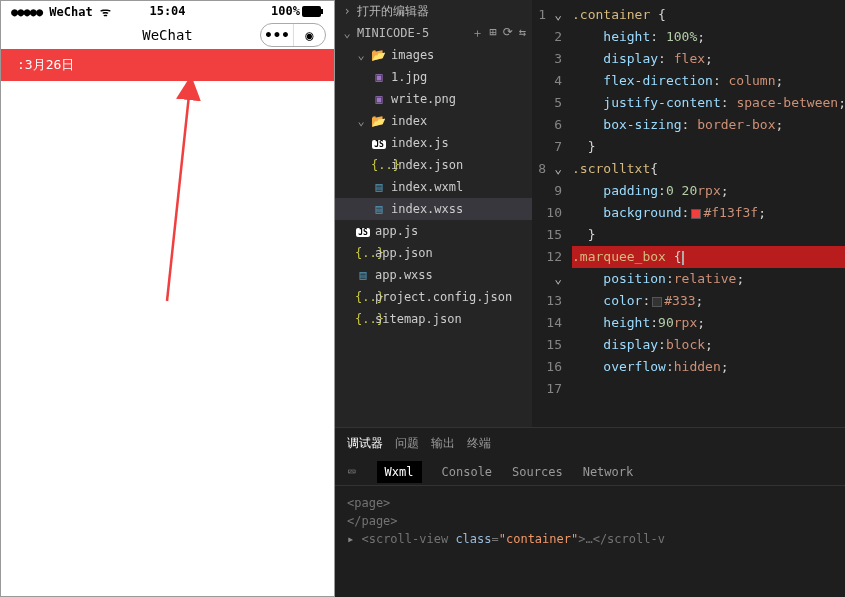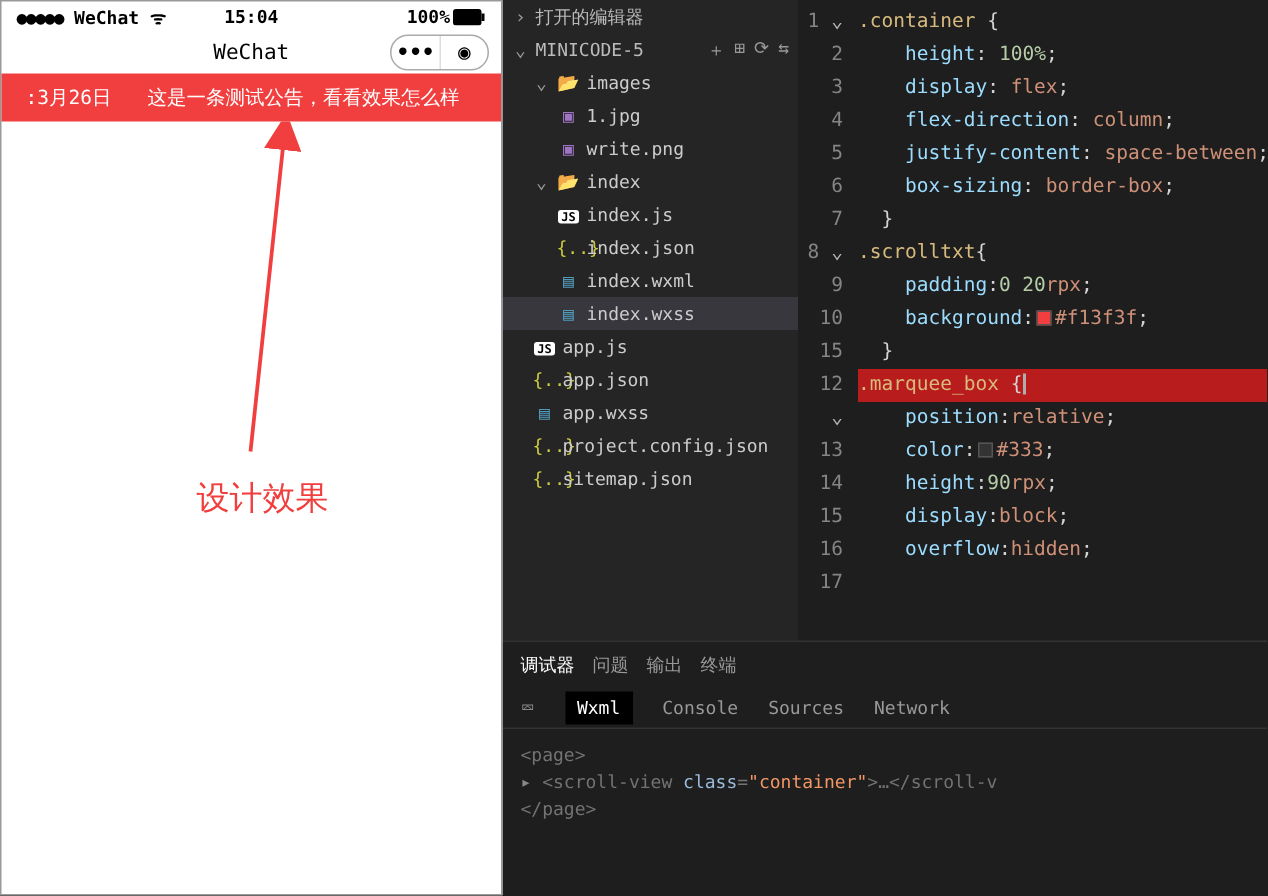--- a/index.html
+++ b/index.html
@@ -80,32 +80,30 @@
   <div class="topbar">
     <span>WeChat</span>
     <div class="capsule">
       <div>•••</div>
       <div>◉</div>
     </div>
   </div>
   <div class="banner">
     <span>:3月26日</span>
       <span class="sp"></span>
-      <span>这是一条测试公告，看看效果怎么样</span>
   </div>
   <div class="canvas">
     <svg class="arrow" width="110" height="230">
       <defs>
           <marker id="ah" markerWidth="10" markerHeight="10" refX="2" refY="5" orient="auto">
             <path d="M0,0 L10,5 L0,10 z" fill="#f13f3f"></path>
           </marker>
         </defs>
       <line x1="70" y1="220" x2="92" y2="14" stroke="#f13f3f" stroke-width="2.5" marker-end="url(#ah)"></line>
     </svg>
-    <div class="design-label">设计效果</div>
   </div>
 </div>
 
 <div class="ide">
   <div class="main">
     <div class="explorer">
       <div class="ex-row hdr">
           <span class="chev">›</span>
           <span>打开的编辑器</span>
         </div>
@@ -208,17 +206,17 @@
     </div>
     <div class="dtabs">
       <span class="pick">⮹</span>
       <span class="act">Wxml</span>
       <span>Console</span>
       <span>Sources</span>
       <span>Network</span>
     </div>
     <div class="dom">
       <div><span class="t-tag">&lt;page&gt;</span></div>
+      <div><span class="t-tag">&lt;/page&gt;</span></div>
       <div><span class="t-arr">▸ </span><span class="t-tag">&lt;scroll-view </span><span class="t-attr">class</span><span class="t-tag">=</span><span class="t-str">"container"</span><span class="t-tag">&gt;…&lt;/scroll-v</span></div>
-      <div><span class="t-tag">&lt;/page&gt;</span></div>
     </div>
   </div>
 </div>
 
 </body></html>

